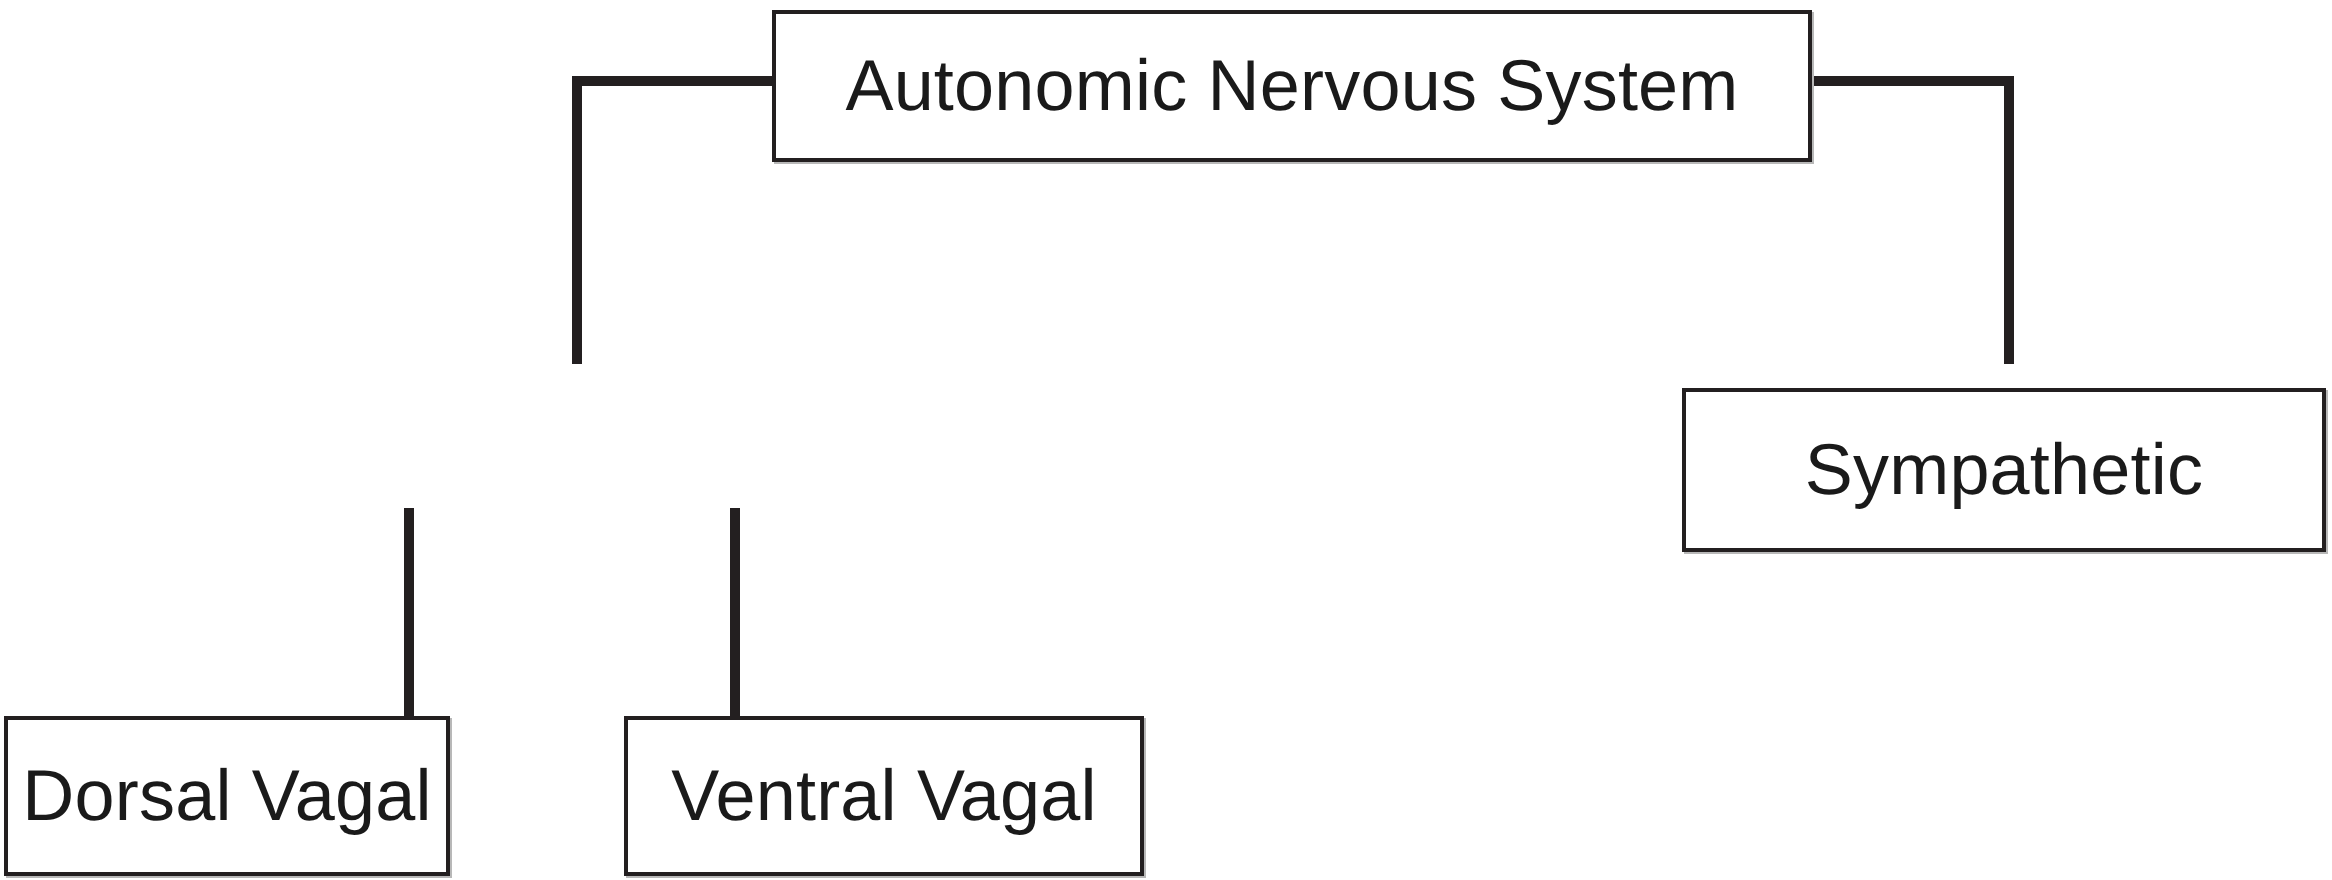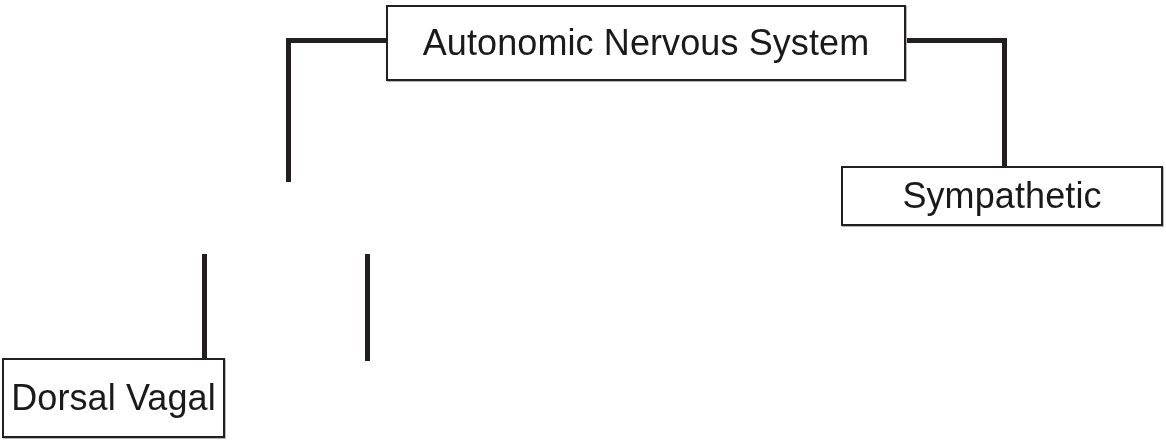--- a/index.html
+++ b/index.html
@@ -39,21 +39,21 @@
     position: absolute;
     background: #231f20;
     z-index: 1;
   }
   .connector.v { width: 5px; }
   .connector.h { height: 5px; }
 
   
   #node-ans        { left: 386px; top: 5px;   width: 520px; height: 76px; }
   #node-para       { left: 127px; top: 179px; width: 322px; height: 78px; }
-  #node-symp       { left: 841px; top: 166px; width: 322px; height: 60px; }
+  #node-symp       { left: 841px; top: 194px; width: 322px; height: 82px; }
   #node-dorsal     { left: 2px;   top: 358px; width: 223px; height: 80px; }
   #node-ventral    { left: 312px; top: 358px; width: 260px; height: 80px; }
 
   
   #conn-ans-para-h { left: 286px; top: 38px;  width: 102px; }
   #conn-ans-para-v { left: 286px; top: 38px;  height: 144px; }
   #conn-ans-symp-h { left: 903px; top: 38px;  width: 104px; }
   #conn-ans-symp-v { left: 1002px;top: 38px;  height: 144px; }
   #conn-para-dorsal-v  { left: 202px; top: 254px; height: 107px; }
   #conn-para-ventral-v { left: 365px; top: 254px; height: 107px; }
@@ -78,14 +78,17 @@
 
 
   <div class="node-box" id="node-symp">
     <span class="node-label">Sympathetic</span>
   </div>
 
   <div class="node-box" id="node-dorsal">
     <span class="node-label">Dorsal Vagal</span>
   </div>
 
+  <div class="node-box" id="node-ventral">
+    <span class="node-label">Ventral Vagal</span>
+  </div>
 
 </div>
 
 </body></html>

